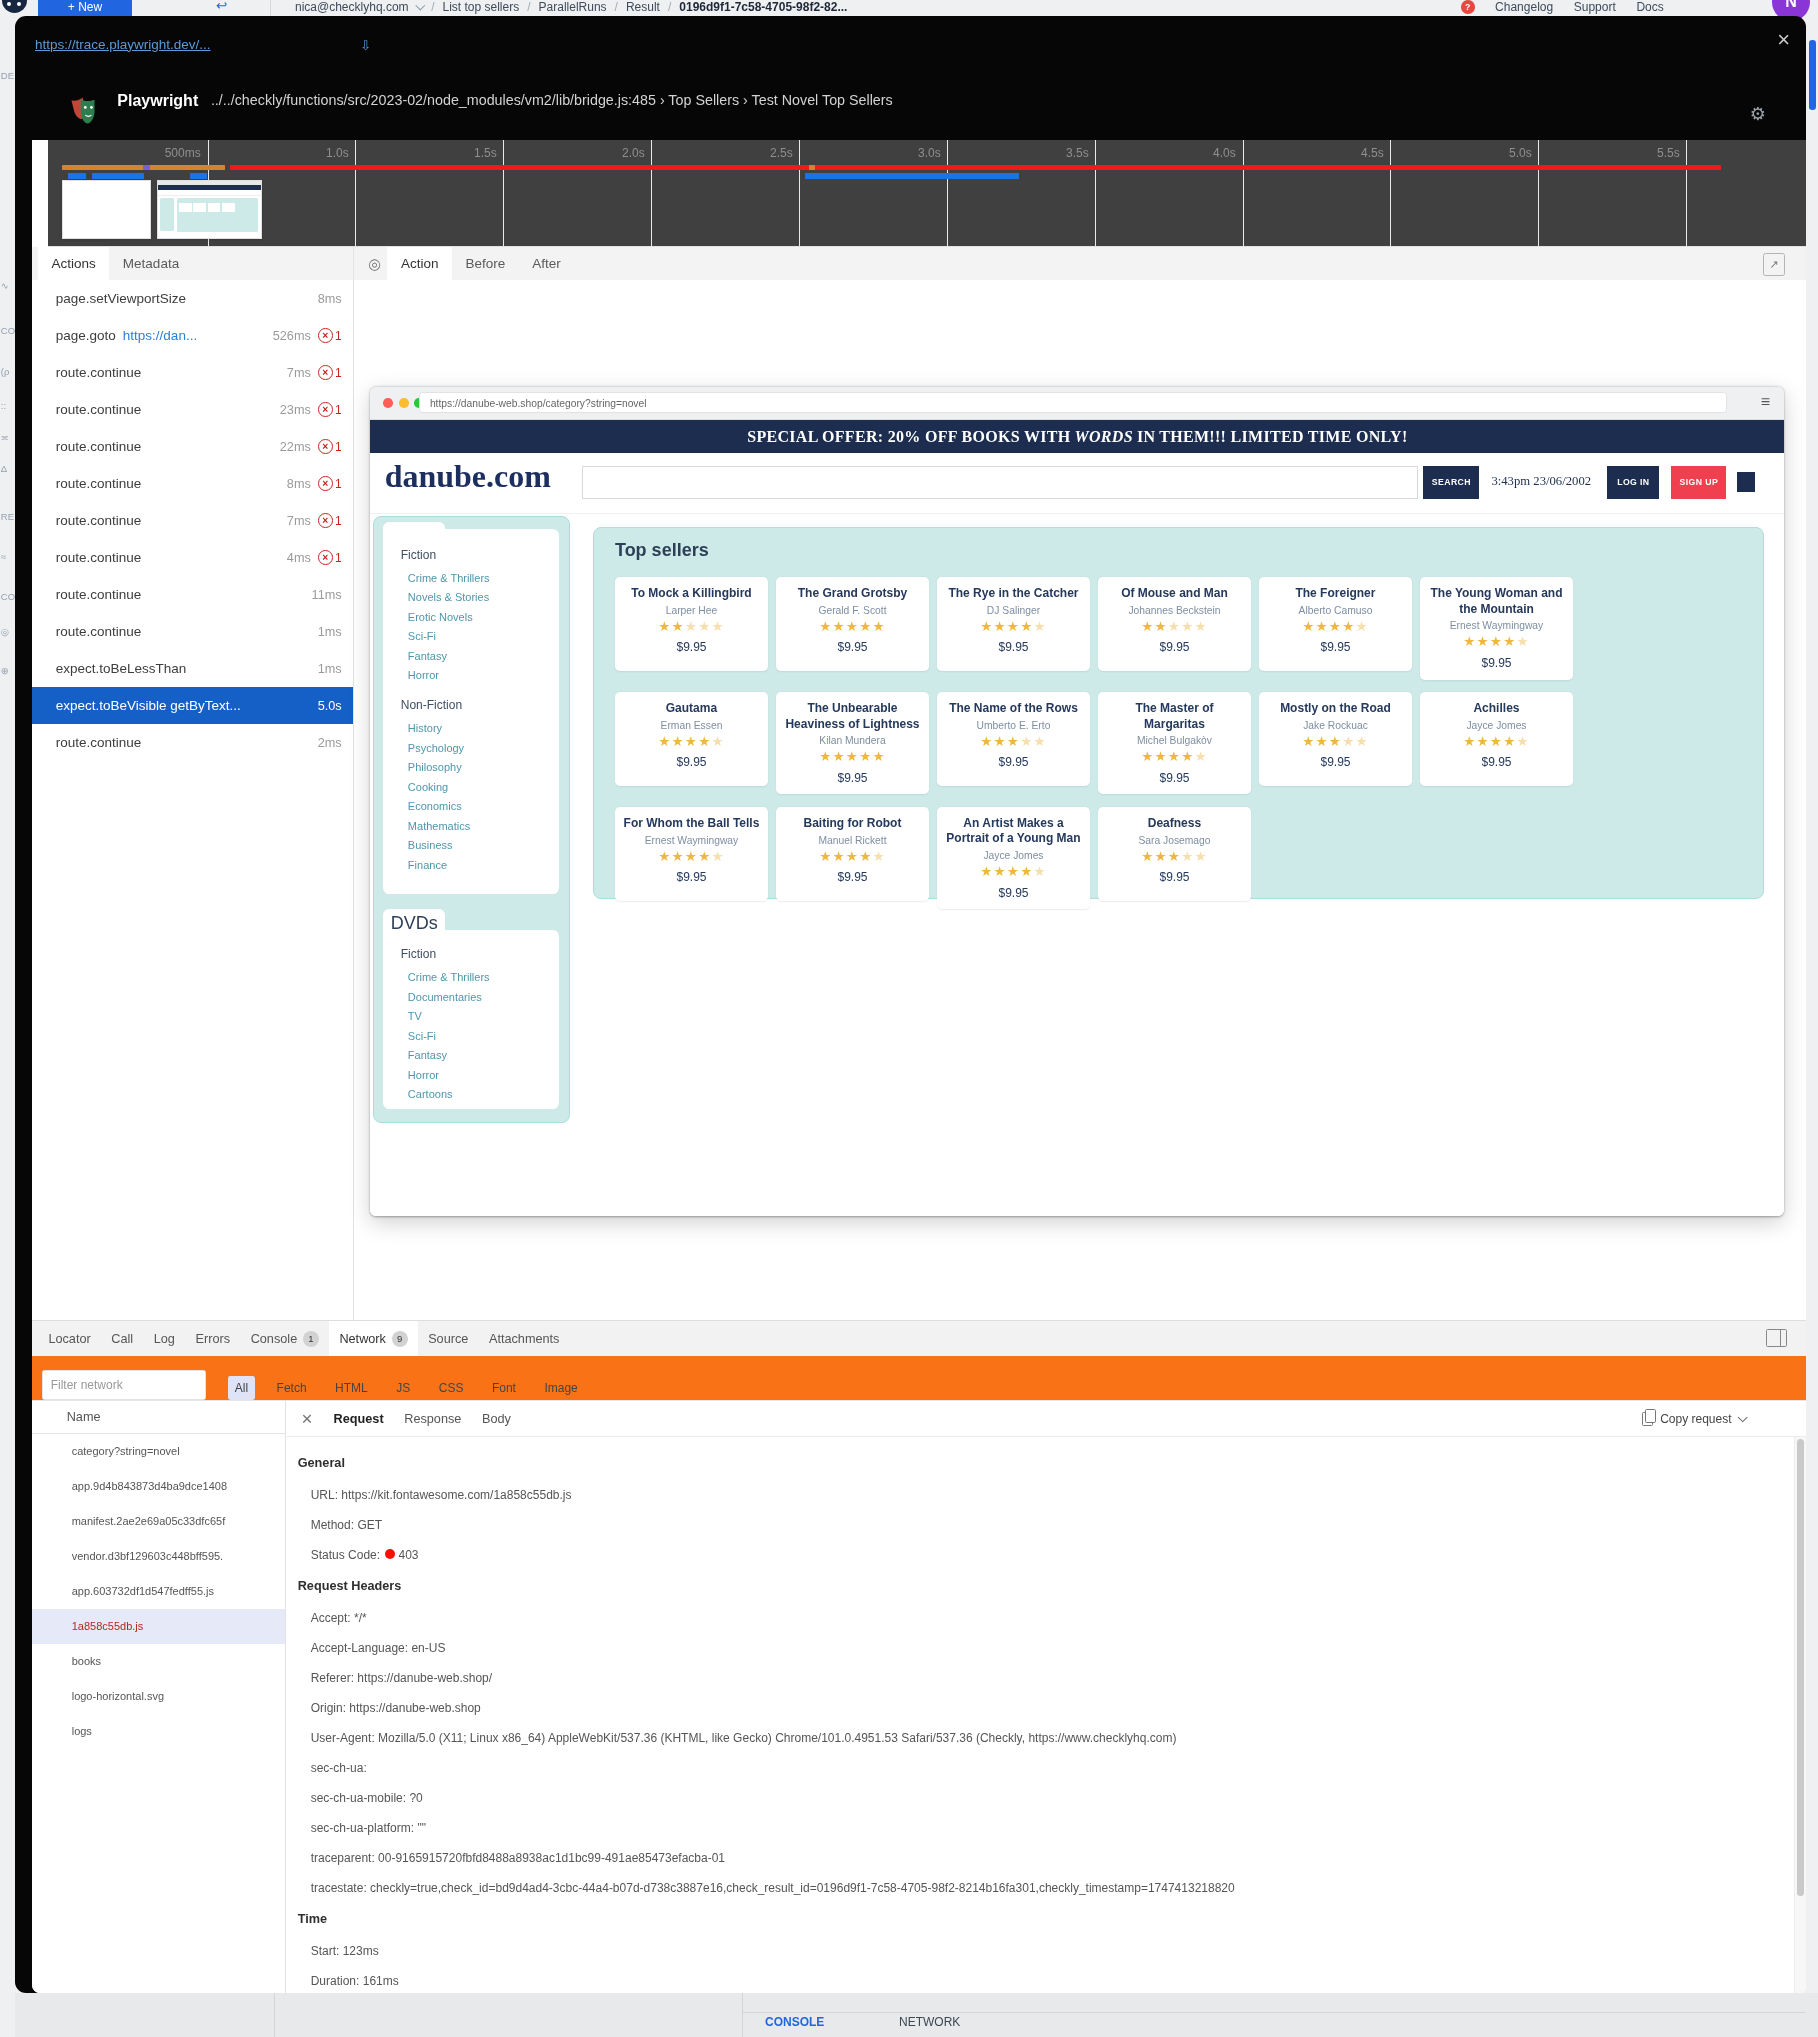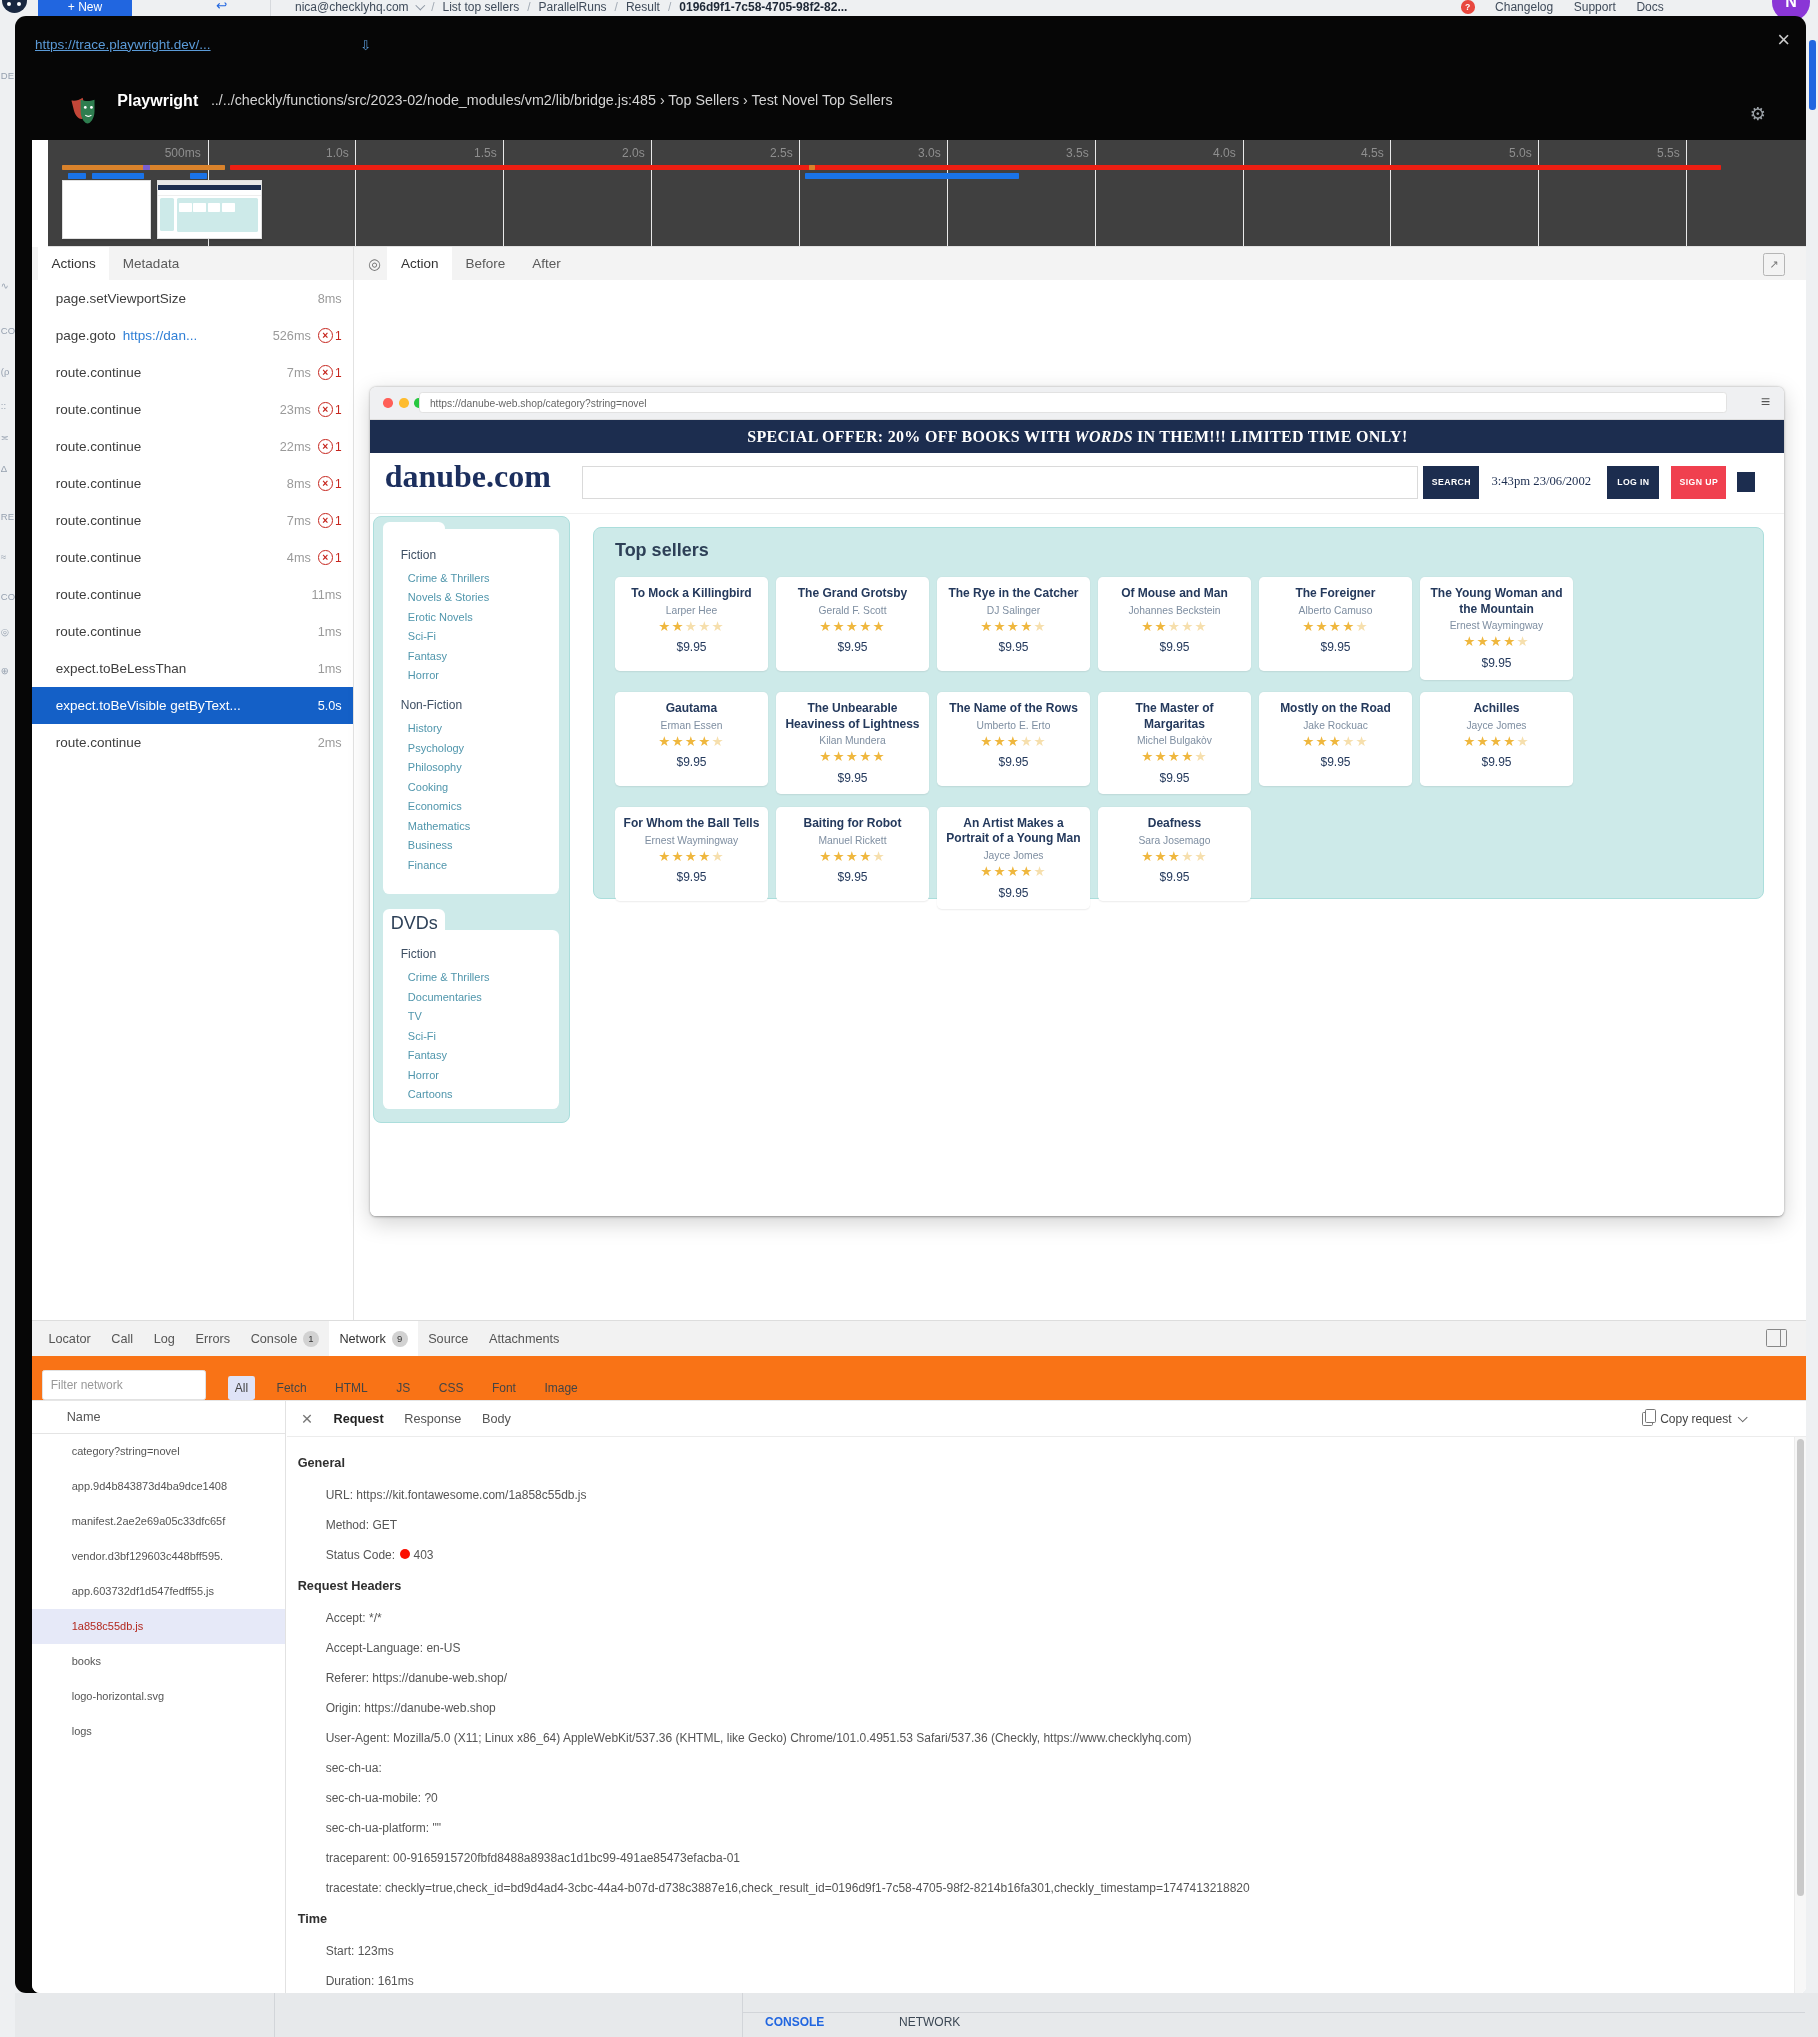--- a/index.html
+++ b/index.html
@@ -160,21 +160,21 @@
   .ndet{position:absolute;left:255px;top:0;right:0;height:100%;}
   .dhead{height:35px;display:flex;align-items:center;gap:20.6px;padding:0 14.3px;font-size:12.7px;color:#555;border-bottom:0.8px solid #ececec;position:relative;}
   .dx{font-size:14.3px;color:#777;}
   .dtab.b{font-weight:700;color:#222;}
   .copy{position:absolute;right:60px;display:flex;align-items:center;gap:7.1px;color:#444;font-size:12px;}
   .copy-ico{position:relative;width:9.5px;height:12px;border:1.2px solid #777;border-radius:1.6px;}
   .copy-ico::before{content:"";position:absolute;left:2.4px;top:-4px;width:9.5px;height:12px;border:1.2px solid #777;border-radius:1.6px;background:#fff;}
   .chev{width:6.4px;height:6.4px;border-right:1.6px solid #666;border-bottom:1.6px solid #666;transform:rotate(45deg);margin-top:-2.4px;}
   .dbody{position:absolute;left:0;top:36px;right:12.7px;bottom:0;overflow:hidden;padding:9.5px 0 0 11px;font-size:12px;color:#555;}
   .sect-h{font-weight:700;color:#2f2f2f;font-size:12.7px;height:33px;line-height:33px;}
-  .dline{height:30px;line-height:30px;margin-left:28px;white-space:nowrap;}
+  .dline{height:30px;line-height:30px;margin-left:13px;white-space:nowrap;}
   .rdot{display:inline-block;width:10.3px;height:10.3px;border-radius:50%;background:#fb0f00;margin:0 3.2px -0.8px 1.6px;}
   .vscroll{position:absolute;right:0;top:36px;width:12px;bottom:0;background:#f7f7f7;border-left:0.8px solid #ececec;box-sizing:border-box;}
   .vthumb{position:absolute;left:1.6px;top:1.6px;width:7.1px;height:457px;background:#c9c9c9;border-radius:4px;}
 </style>
 </head>
 <body>
 
 <div class="screen">
 
   <div class="topbar">

